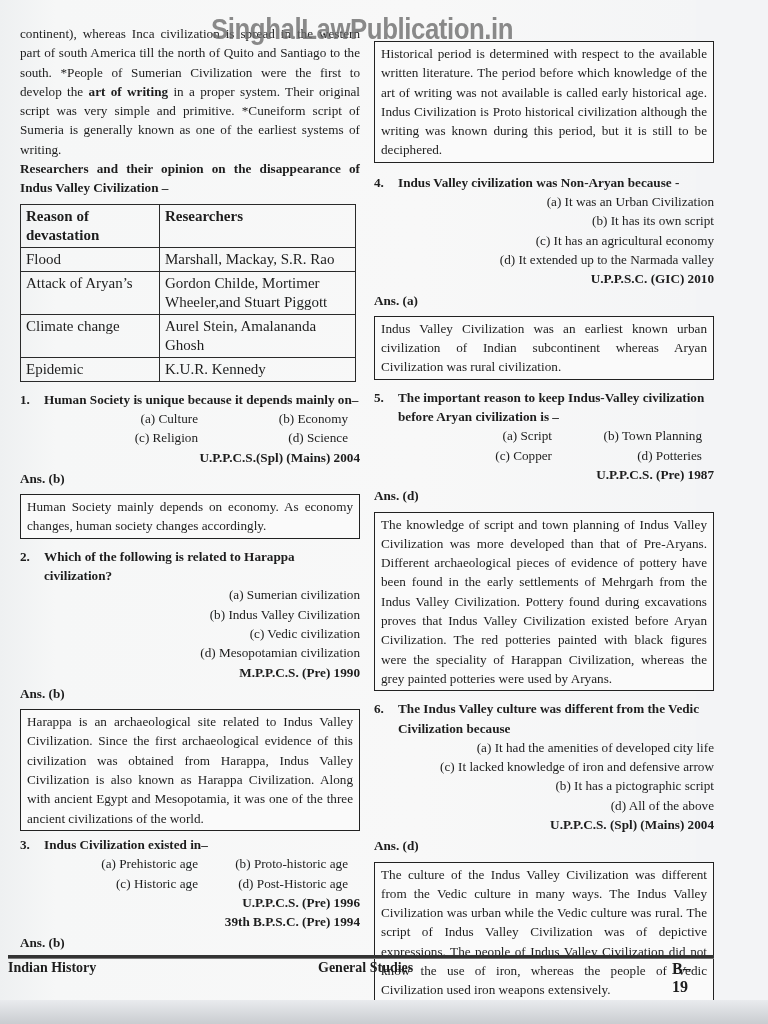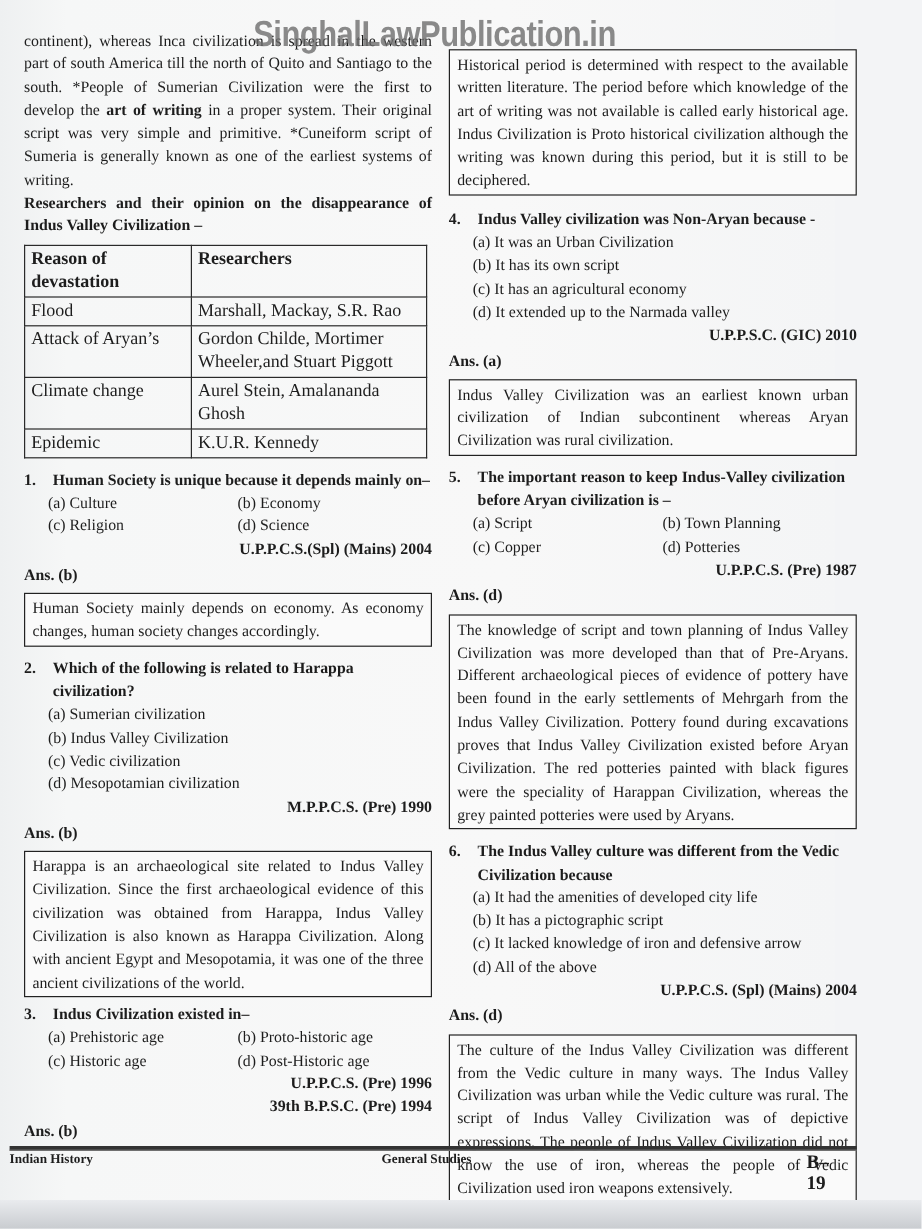--- a/index.html
+++ b/index.html
@@ -32,35 +32,35 @@
   .heading { font-weight:bold; margin:0; text-align:justify; }
   table.res { border-collapse:collapse; width:336px; margin-top:6px; font-size:15px; }
   table.res td, table.res th {
     border:1.4px solid #2a2a2a; padding:2px 5px; vertical-align:top; text-align:left; line-height:19px;
   }
   table.res th { font-weight:bold; }
   .q { margin-top:8px; }
   .q-title { display:flex; font-weight:bold; }
   .q-num { width:24px; flex:none; }
   .q-body { flex:1; }
-  .opts { padding-left:20px; }
+  .opts { padding-left:20px;text-align:right; }
   .opts.grid { display:grid; grid-template-columns:158px 150px; }
   .opt { white-space:nowrap; }
   .source { text-align:right; font-weight:bold; }
   .ans { font-weight:bold; margin-top:2px; }
   .box {
     border:1.5px solid #222; padding:2px 6px; text-align:justify; margin-top:6px; background:#fafafa;
   }
   .box-top { margin-top:0; }
   .footer-rule {
     position:absolute; left:8px; top:955px; width:706px; height:3px; background:#333;
     border-bottom:1px solid #777;
   }
   .footer {
-    position:absolute; top:960px; font-weight:bold; font-size:11px;
+    position:absolute; top:960px; font-weight:bold; font-size:14px;
   }
   .f-left { left:8px; }
   .f-center { left:318px; }
   .f-right { left:672px; font-size:16px; }
 </style>
 </head>
 <body>
 
 <div class="page">
 
@@ -180,22 +180,22 @@
       <div class="box">The knowledge of script and town planning of Indus Valley Civilization was more developed than that of Pre-Aryans. Different archaeological pieces of evidence of pottery have been found in the early settlements of Mehrgarh from the Indus Valley Civilization. Pottery found during excavations proves that Indus Valley Civilization existed before Aryan Civilization. The red potteries painted with black figures were the speciality of Harappan Civilization, whereas the grey painted potteries were used by Aryans.</div>
     </div>
 
     <div class="q">
       <div class="q-title">
           <span class="q-num">6.</span>
           <span class="q-body">The Indus Valley culture was different from the Vedic Civilization because</span>
         </div>
       <div class="opts">
         <div class="opt">(a) It had the amenities of developed city life</div>
+        <div class="opt">(c) It lacked knowledge of iron and defensive arrow</div>
         <div class="opt">(b) It has a pictographic script</div>
-        <div class="opt">(c) It lacked knowledge of iron and defensive arrow</div>
         <div class="opt">(d) All of the above</div>
       </div>
       <div class="source">U.P.P.C.S. (Spl) (Mains) 2004</div>
       <div class="ans">Ans. (d)</div>
       <div class="box">The culture of the Indus Valley Civilization was different from the Vedic culture in many ways. The Indus Valley Civilization was urban while the Vedic culture was rural. The script of Indus Valley Civilization was of depictive expressions. The people of Indus Valley Civilization did not know the use of iron, whereas the people of Vedic Civilization used iron weapons extensively.</div>
     </div>
   </div>
 
   <div class="footer-rule"></div>
   <div class="footer f-left">Indian History</div>

